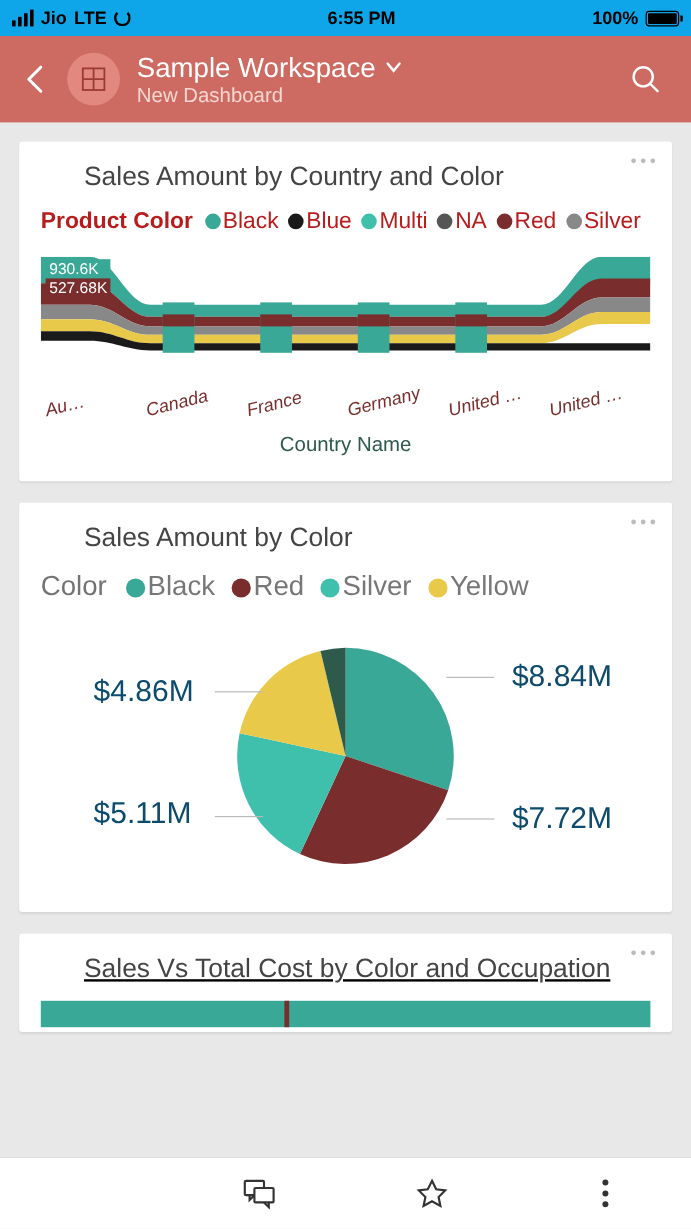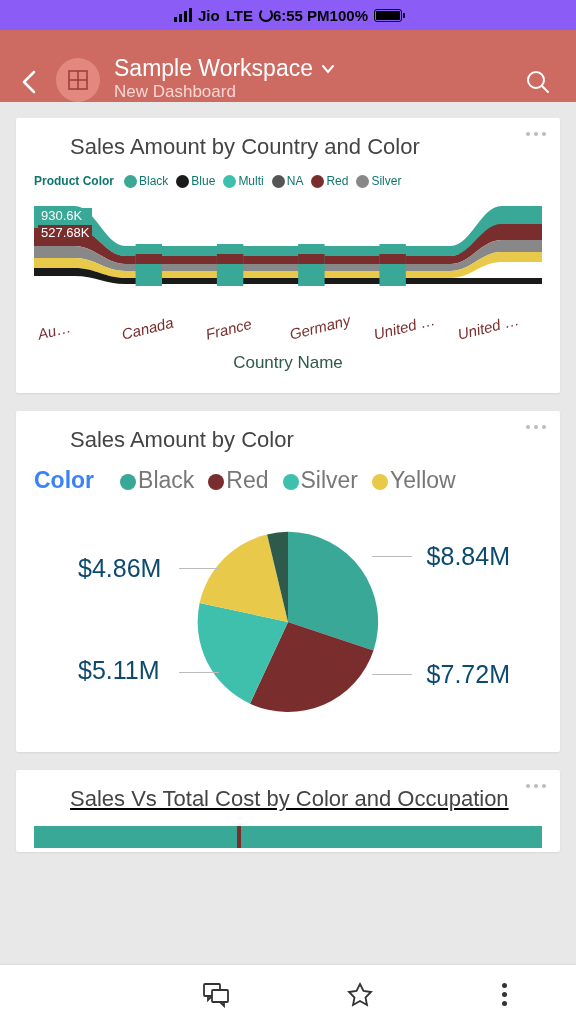--- a/index.html
+++ b/index.html
@@ -1,65 +1,65 @@
 <!DOCTYPE html>
 <html><head>
 <meta charset="utf-8">
 <style>
   * { box-sizing: border-box; margin: 0; padding: 0; }
   html, body { width: 576px; height: 1024px; font-family: "Segoe UI", -apple-system, Helvetica, Arial, sans-serif; background:#e8e8e8; overflow:hidden; }
 
   
-  .status-bar { height:30px; background:#8b5cf6; display:flex; align-items:center; justify-content:center; padding:0 10px; font-size:15px; font-weight:600; color:#000; }
+  .status-bar { height:30px; background:#0ea5e9; display:flex; align-items:center; justify-content:space-between; padding:0 10px; font-size:15px; font-weight:600; color:#000; }
   .status-left { display:flex; align-items:center; gap:6px; }
   .sig-bars { display:flex; align-items:flex-end; gap:2px; }
   .sig-bars span { width:3px; background:#000; display:inline-block; }
   .sig-bars span:nth-child(1){height:5px}
   .sig-bars span:nth-child(2){height:8px}
   .sig-bars span:nth-child(3){height:11px}
   .sig-bars span:nth-child(4){height:14px}
   .spinner { width:14px;height:14px;border:2px solid #000;border-top-color:transparent;border-radius:50%; }
   .status-right { display:flex; align-items:center; gap:6px; }
   .battery { width:28px;height:13px;border:1.5px solid #000;border-radius:3px;position:relative; }
   .battery::after{content:"";position:absolute;right:-4px;top:3px;width:2px;height:5px;background:#000;border-radius:0 1px 1px 0;}
   .battery-fill{position:absolute;left:1px;top:1px;bottom:1px;right:1px;background:#000;border-radius:1px;}
 
   
-  .app-header { height:72px; background:#cd6b62; display:flex; align-items:flex-end; padding:0 18px 0 10px; color:#fff; }
+  .app-header { height:72px; background:#cd6b62; display:flex; align-items:center; padding:0 18px 0 10px; color:#fff; }
   .back-btn { width:40px; height:40px; display:flex; align-items:center; justify-content:center; }
   .back-btn svg { stroke:#fff; }
   .ws-icon { width:44px;height:44px;border-radius:50%;background:#e2887f;display:flex;align-items:center;justify-content:center;margin-left:6px;margin-right:14px; }
   .ws-icon svg { stroke:#9c3b33; fill:none; }
   .titles { flex:1; }
   .title-main { font-size:23px; font-weight:400; display:flex; align-items:center; gap:8px;}
   .title-main svg { stroke:#fff; }
   .title-sub { font-size:17px; color:#f5d6d2; }
   .search-btn { width:40px;height:40px;display:flex;align-items:center;justify-content:center; }
 
   
   .content { height:862px; overflow:hidden; padding:16px; }
   .card { background:#fff; border-radius:2px; box-shadow:0 1px 2px rgba(0,0,0,0.08); margin-bottom:18px; padding:16px 18px 20px; position:relative; }
   .card-menu { position:absolute; top:14px; right:14px; display:flex; gap:4px; }
   .card-menu span { width:4px;height:4px;border-radius:50%;background:#bcbcbc; }
   .card-title { font-size:22px; color:#444; font-weight:400; margin-bottom:14px;margin-left:36px; }
 
   
-  .legend1 { display:flex; align-items:center; gap:8px; font-size:12px; color:#0f766e; flex-wrap:wrap; margin-bottom:18px;}
+  .legend1 { display:flex; align-items:center; gap:8px; font-size:19px; color:#b91c1c; flex-wrap:wrap; margin-bottom:18px;}
   .legend1 .lab { font-weight:700; margin-right:2px; }
   .dot { width:13px;height:13px;border-radius:50%;display:inline-block;vertical-align:middle;margin-right:2px; }
   .ribbon-wrap { position:relative; height:110px; margin-bottom:10px;}
   .ribbon-wrap svg { width:100%; height:100%; }
   .ribbon-labels { position:absolute; left:4px; top:2px; font-size:13px; color:#fff; line-height:1.25;}
   .xaxis { display:flex; justify-content:space-between; padding:0 4px; font-style:italic; color:#7a2d2d; font-size:15px; margin-bottom:10px;}
   .xaxis span { transform:rotate(-14deg); transform-origin:left center; width:80px;}
   .xlabel { text-align:center; font-size:17px; color:#2d5a4a; }
 
   
   .legend2 { display:flex; align-items:center; gap:14px; font-size:23px; color:#777; margin:6px 0 18px; }
-  .legend2 .lab { font-weight:700; color:#3b82f6; margin-right:12px;}
+  .legend2 .lab { font-weight:400; color:#737373; margin-right:2px;}
   .legend2 .dot { width:16px;height:16px; }
   .pie-area { display:flex; align-items:center; justify-content:center; position:relative; height:220px; }
   .pie-area svg { width:190px; height:190px; }
   .callout { position:absolute; font-size:25px; color:#0c4a6e; }
   .c-tl { left:44px; top:42px; }
   .c-bl { left:44px; top:144px; }
   .c-tr { right:32px; top:30px; }
   .c-br { right:32px; top:148px; }
   .leader { position:absolute; background:#bbb; height:1px; }
 

